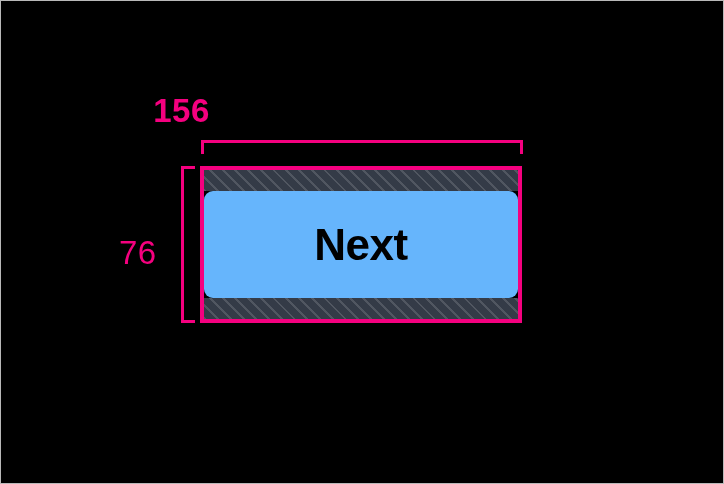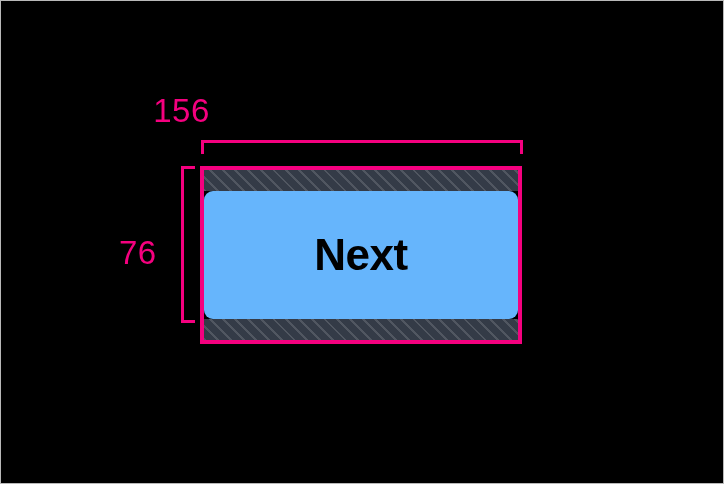--- a/index.html
+++ b/index.html
@@ -89,35 +89,36 @@
     white-space: nowrap;
   }
   #width-label {
     left: 0;
     top: 93px;
     width: 724px;
     text-align: center;
     
     padding-right: 363px;
     box-sizing: border-box;
+    font-weight: bold;
   }
   #height-label {
     left: 118px;
     top: 227px;
     text-align: right;
     margin-top: 8px;
   }
 
   
   #element-bounds {
     position: absolute;
     left: 199px;
     top: 165px;
     width: 322px;
-    height: 178px;
+    height: 157px;
     border: 4px solid #f5007f;
     box-sizing: border-box;
   }
 
   
   #element-inner {
     position: absolute;
     inset: 0;
     display: flex;
     flex-direction: column;

